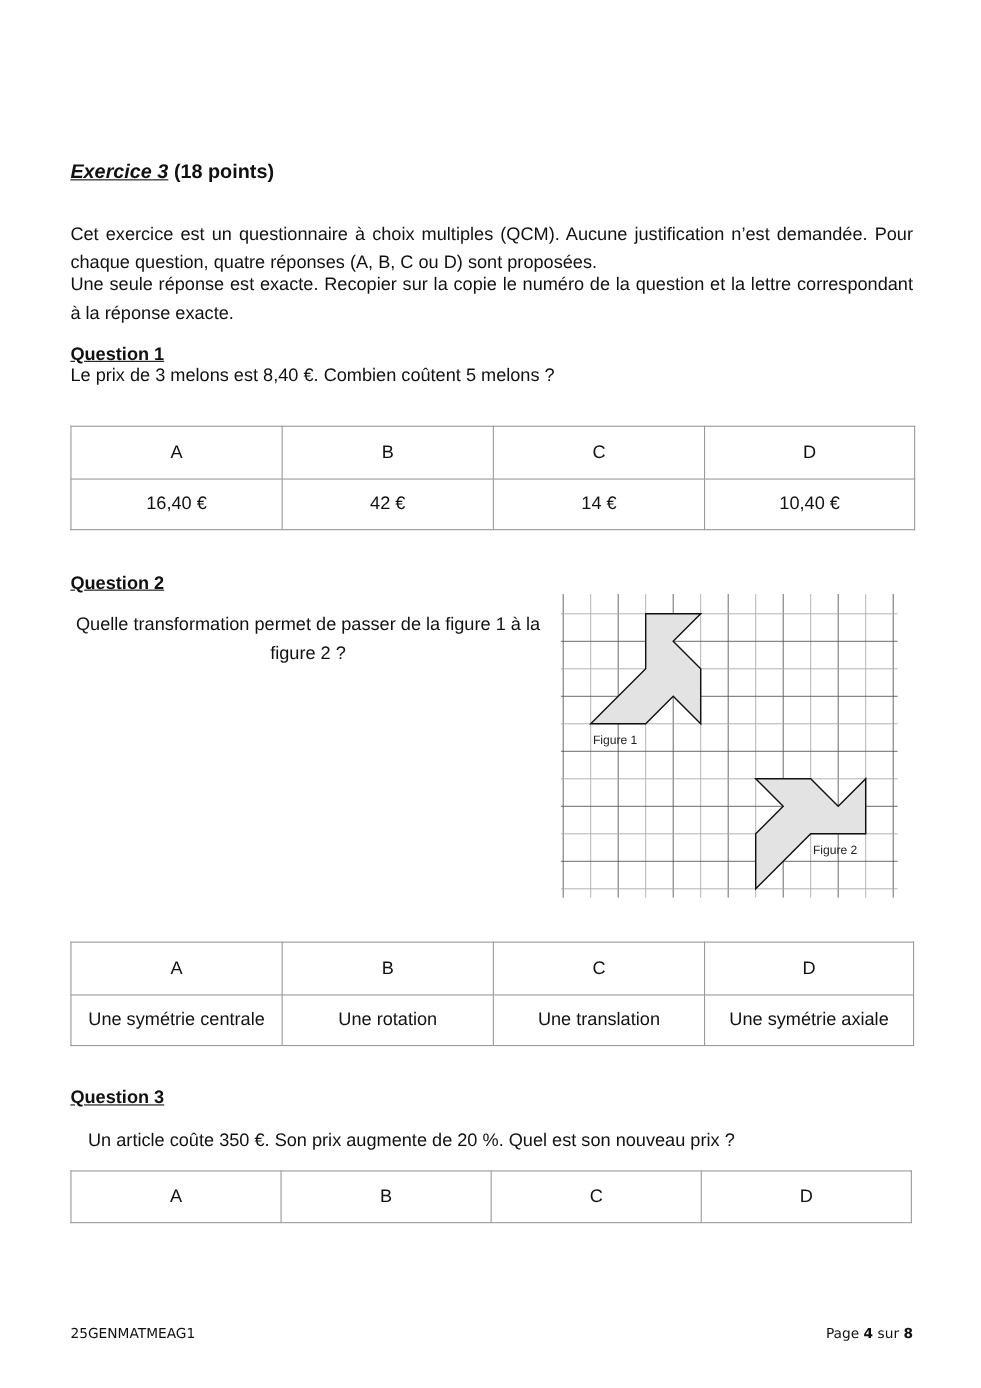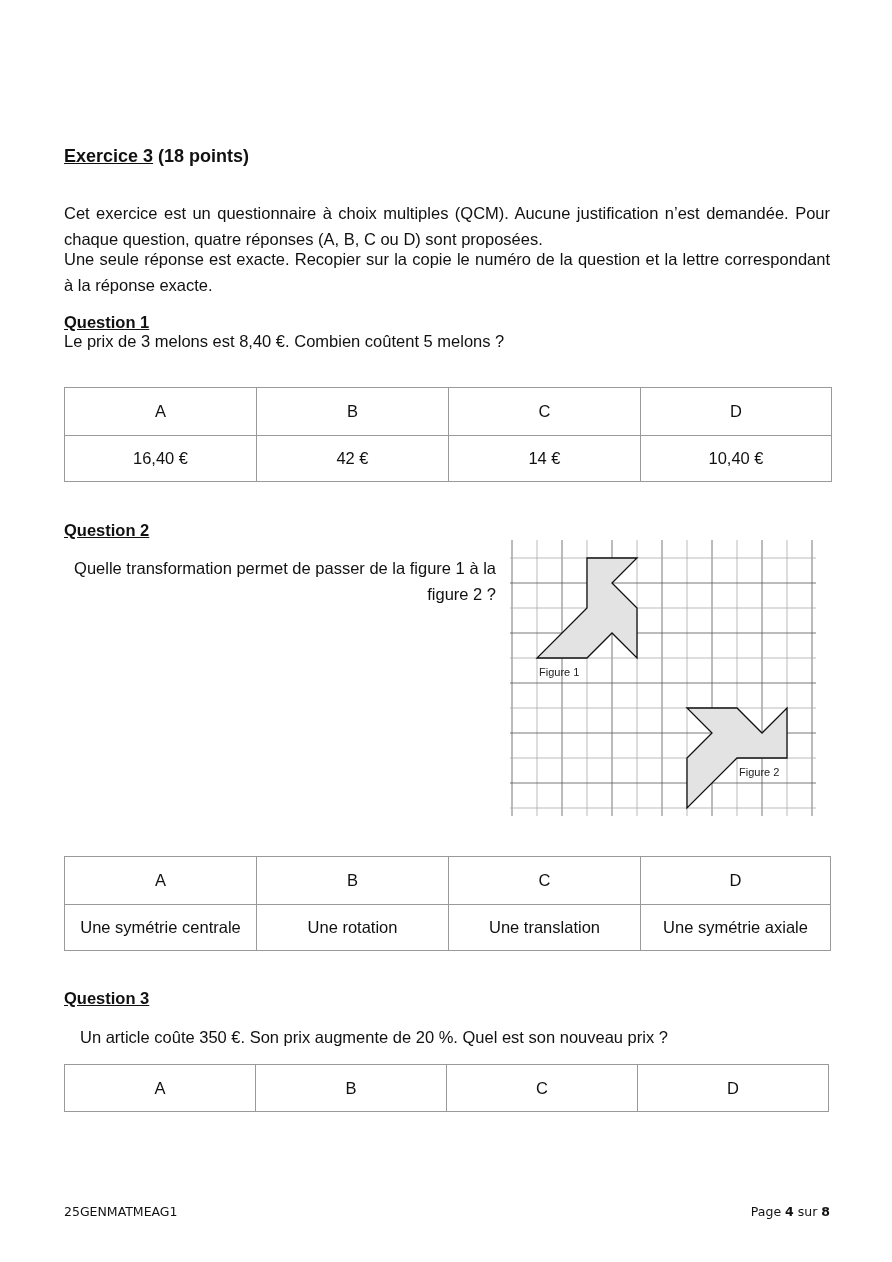--- a/index.html
+++ b/index.html
@@ -1,20 +1,20 @@
 <!DOCTYPE html>
 <html><head>
 <meta charset="utf-8">
 <style>
   html, body { margin: 0; padding: 0; background: #ffffff; }
   body { width: 892px; height: 1262px; position: relative; overflow: hidden;
          font-family: "Liberation Sans", sans-serif; color: #111; }
   .abs { position: absolute; }
   .title { left: 64px; top: 146px; font-size: 18px; font-weight: bold; }
-  .title .u { text-decoration: underline; }
+  .title .u { text-decoration: underline; font-style: italic; }
   .para { left: 64px; font-size: 16.5px; line-height: 26px; width: 766px; text-align: justify; }
   .qhead { left: 64px; font-size: 16.5px; font-weight: bold; text-decoration: underline; }
   table.qcm { position: absolute; border-collapse: collapse; font-size: 16.5px; }
   table.qcm td { border: 1px solid #9a9a9a; text-align: center; padding: 0; }
   .footer { font-family: "DejaVu Sans", sans-serif; font-size: 12.5px; top: 1204px; }
   .footer b { font-weight: bold; }
   svg text { font-family: "Liberation Sans", sans-serif; }
 </style>
 </head>
 <body>
@@ -39,21 +39,21 @@
   <tr style="height:46px;">
     <td>16,40 €</td>
     <td>42 €</td>
     <td>14 €</td>
     <td>10,40 €</td>
   </tr>
 </tbody>
   </table>
 
 <div class="abs qhead" style="top:521px;">Question 2</div>
-<div class="abs para" style="top:555px; width:432px; text-align:right;">Quelle transformation permet de passer de la figure 1 à la figure 2 ?</div>
+<div class="abs para" style="top:555px; width:432px; text-align:center;">Quelle transformation permet de passer de la figure 1 à la figure 2 ?</div>
 
 <svg class="abs" id="grid-figure" style="left:500px; top:530px;" width="330" height="300">
   <g id="grid-lines">
       <line x1="12" x2="12" y1="10" y2="286" stroke="#555" stroke-width="0.8"></line>
       <line x1="37" x2="37" y1="10" y2="286" stroke="#aaa" stroke-width="0.8"></line>
       <line x1="62" x2="62" y1="10" y2="286" stroke="#555" stroke-width="0.8"></line>
       <line x1="87" x2="87" y1="10" y2="286" stroke="#aaa" stroke-width="0.8"></line>
       <line x1="112" x2="112" y1="10" y2="286" stroke="#555" stroke-width="0.8"></line>
       <line x1="137" x2="137" y1="10" y2="286" stroke="#aaa" stroke-width="0.8"></line>
       <line x1="162" x2="162" y1="10" y2="286" stroke="#555" stroke-width="0.8"></line>

